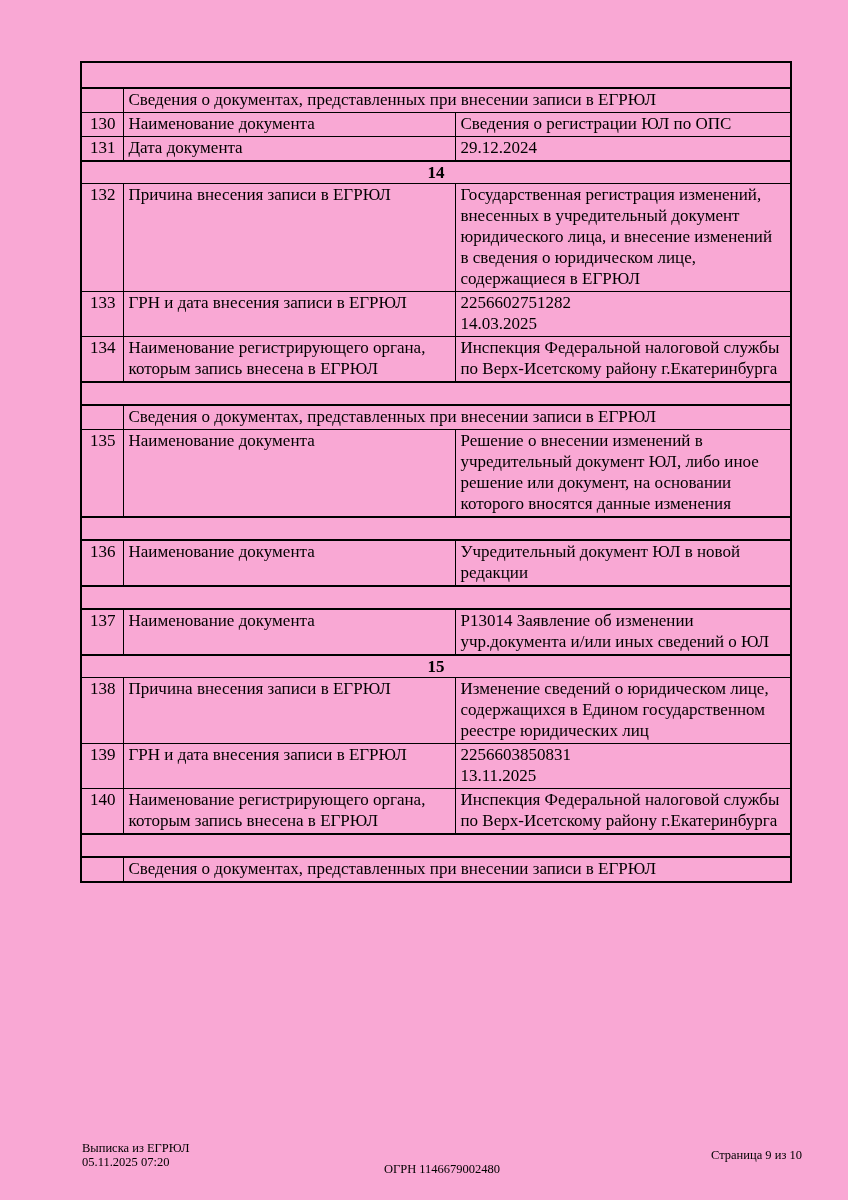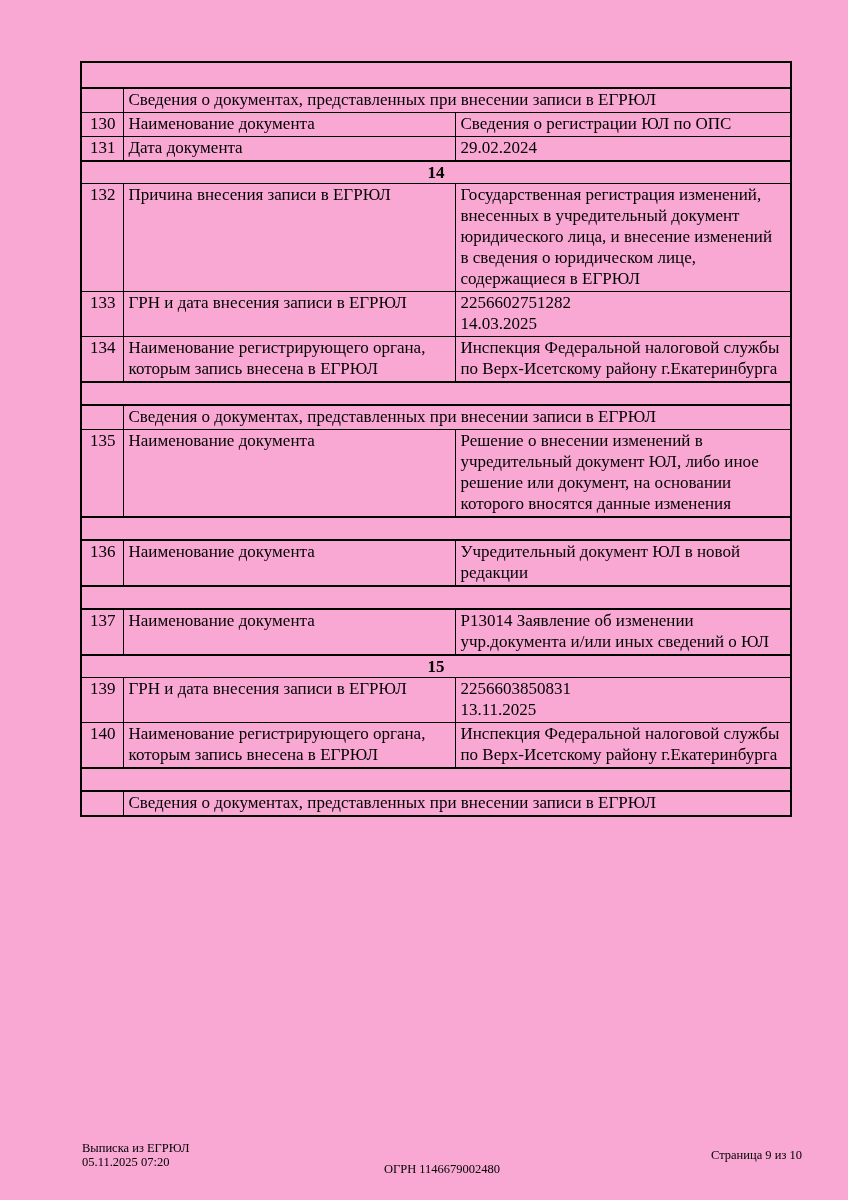--- a/index.html
+++ b/index.html
@@ -94,21 +94,21 @@
         <td colspan="2">Сведения о документах, представленных при внесении записи в ЕГРЮЛ</td>
       </tr>
       <tr>
         <td class="num">130</td>
         <td class="lbl">Наименование документа</td>
         <td class="val">Сведения о регистрации ЮЛ по ОПС</td>
       </tr>
       <tr>
         <td class="num">131</td>
         <td class="lbl">Дата документа</td>
-        <td class="val">29.02.2024</td>
+        <td class="val">29.12.2024</td>
       </tr>
       <tr class="grp">
         <td colspan="3">14</td>
       </tr>
       <tr>
         <td class="num">132</td>
         <td class="lbl">Причина внесения записи в ЕГРЮЛ</td>
         <td class="val">Государственная регистрация изменений,
 внесенных в учредительный документ
 юридического лица, и внесение изменений
@@ -156,20 +156,27 @@
         <td colspan="3"></td>
       </tr>
       <tr>
         <td class="num">137</td>
         <td class="lbl">Наименование документа</td>
         <td class="val">Р13014 Заявление об изменении
 учр.документа и/или иных сведений о ЮЛ</td>
       </tr>
       <tr class="grp">
         <td colspan="3">15</td>
+      </tr>
+      <tr>
+        <td class="num">138</td>
+        <td class="lbl">Причина внесения записи в ЕГРЮЛ</td>
+        <td class="val">Изменение сведений о юридическом лице,
+содержащихся в Едином государственном
+реестре юридических лиц</td>
       </tr>
       <tr>
         <td class="num">139</td>
         <td class="lbl">ГРН и дата внесения записи в ЕГРЮЛ</td>
         <td class="val">2256603850831
 13.11.2025</td>
       </tr>
       <tr>
         <td class="num">140</td>
         <td class="lbl">Наименование регистрирующего органа,

